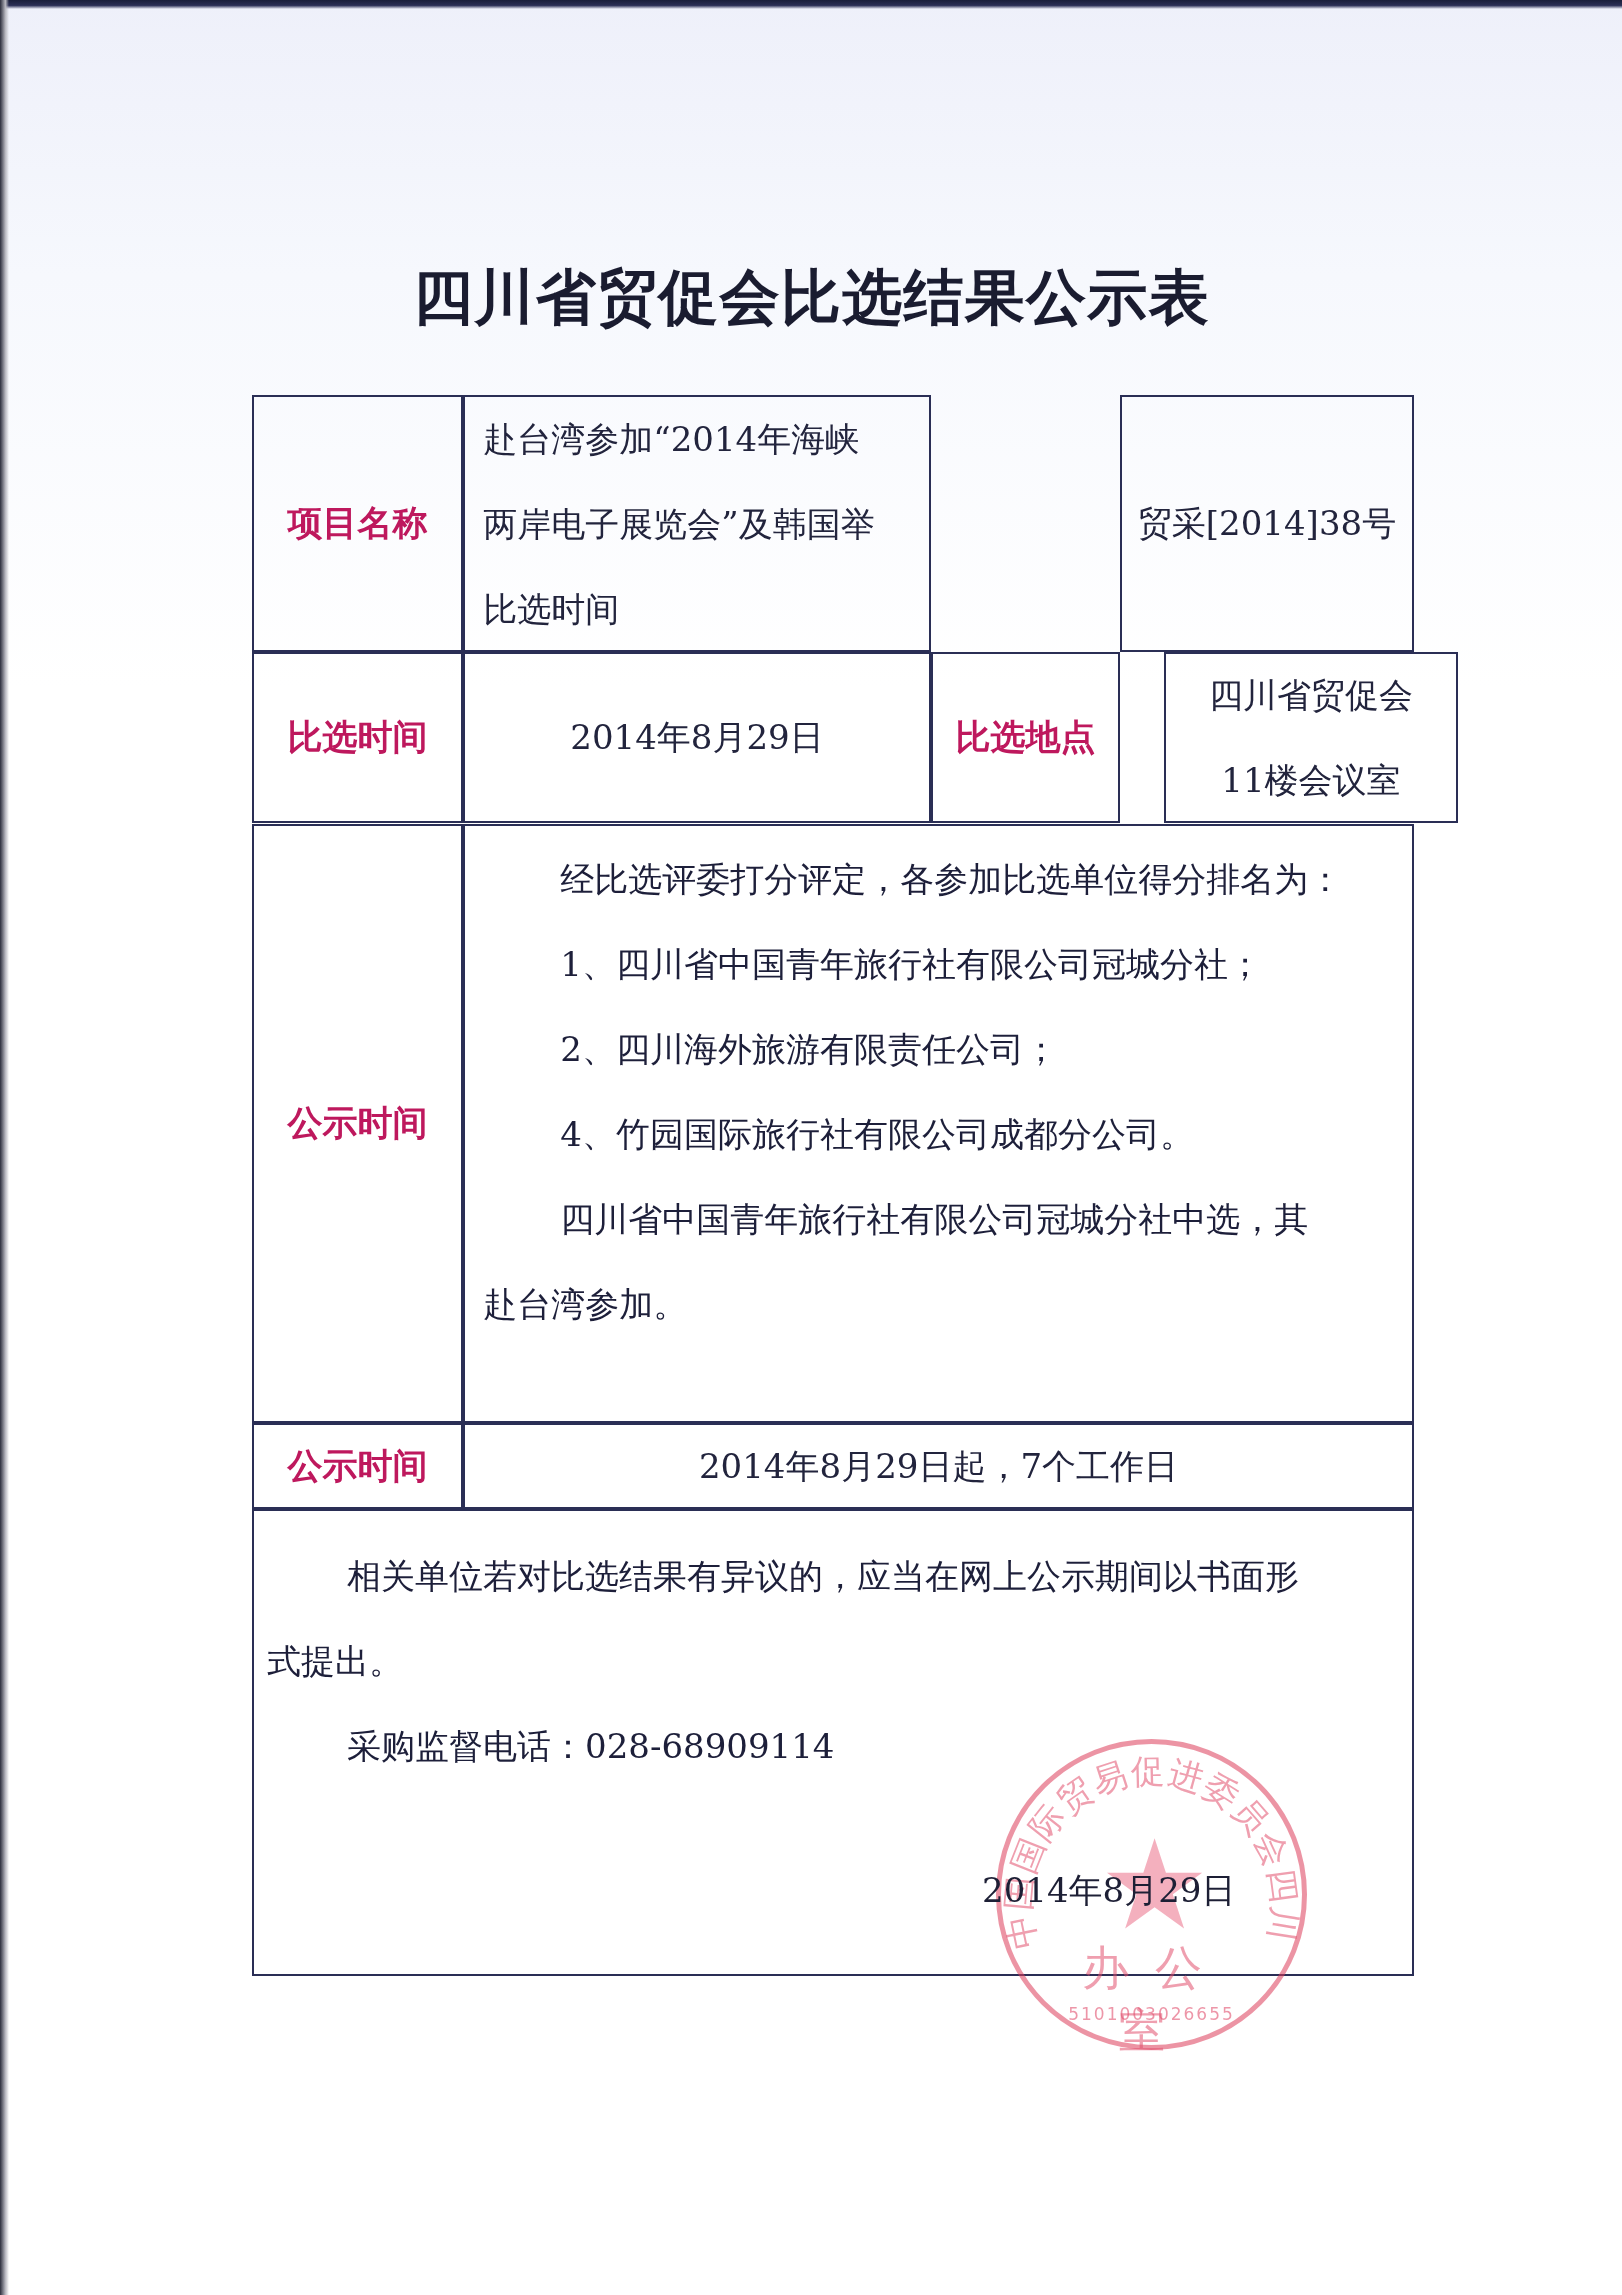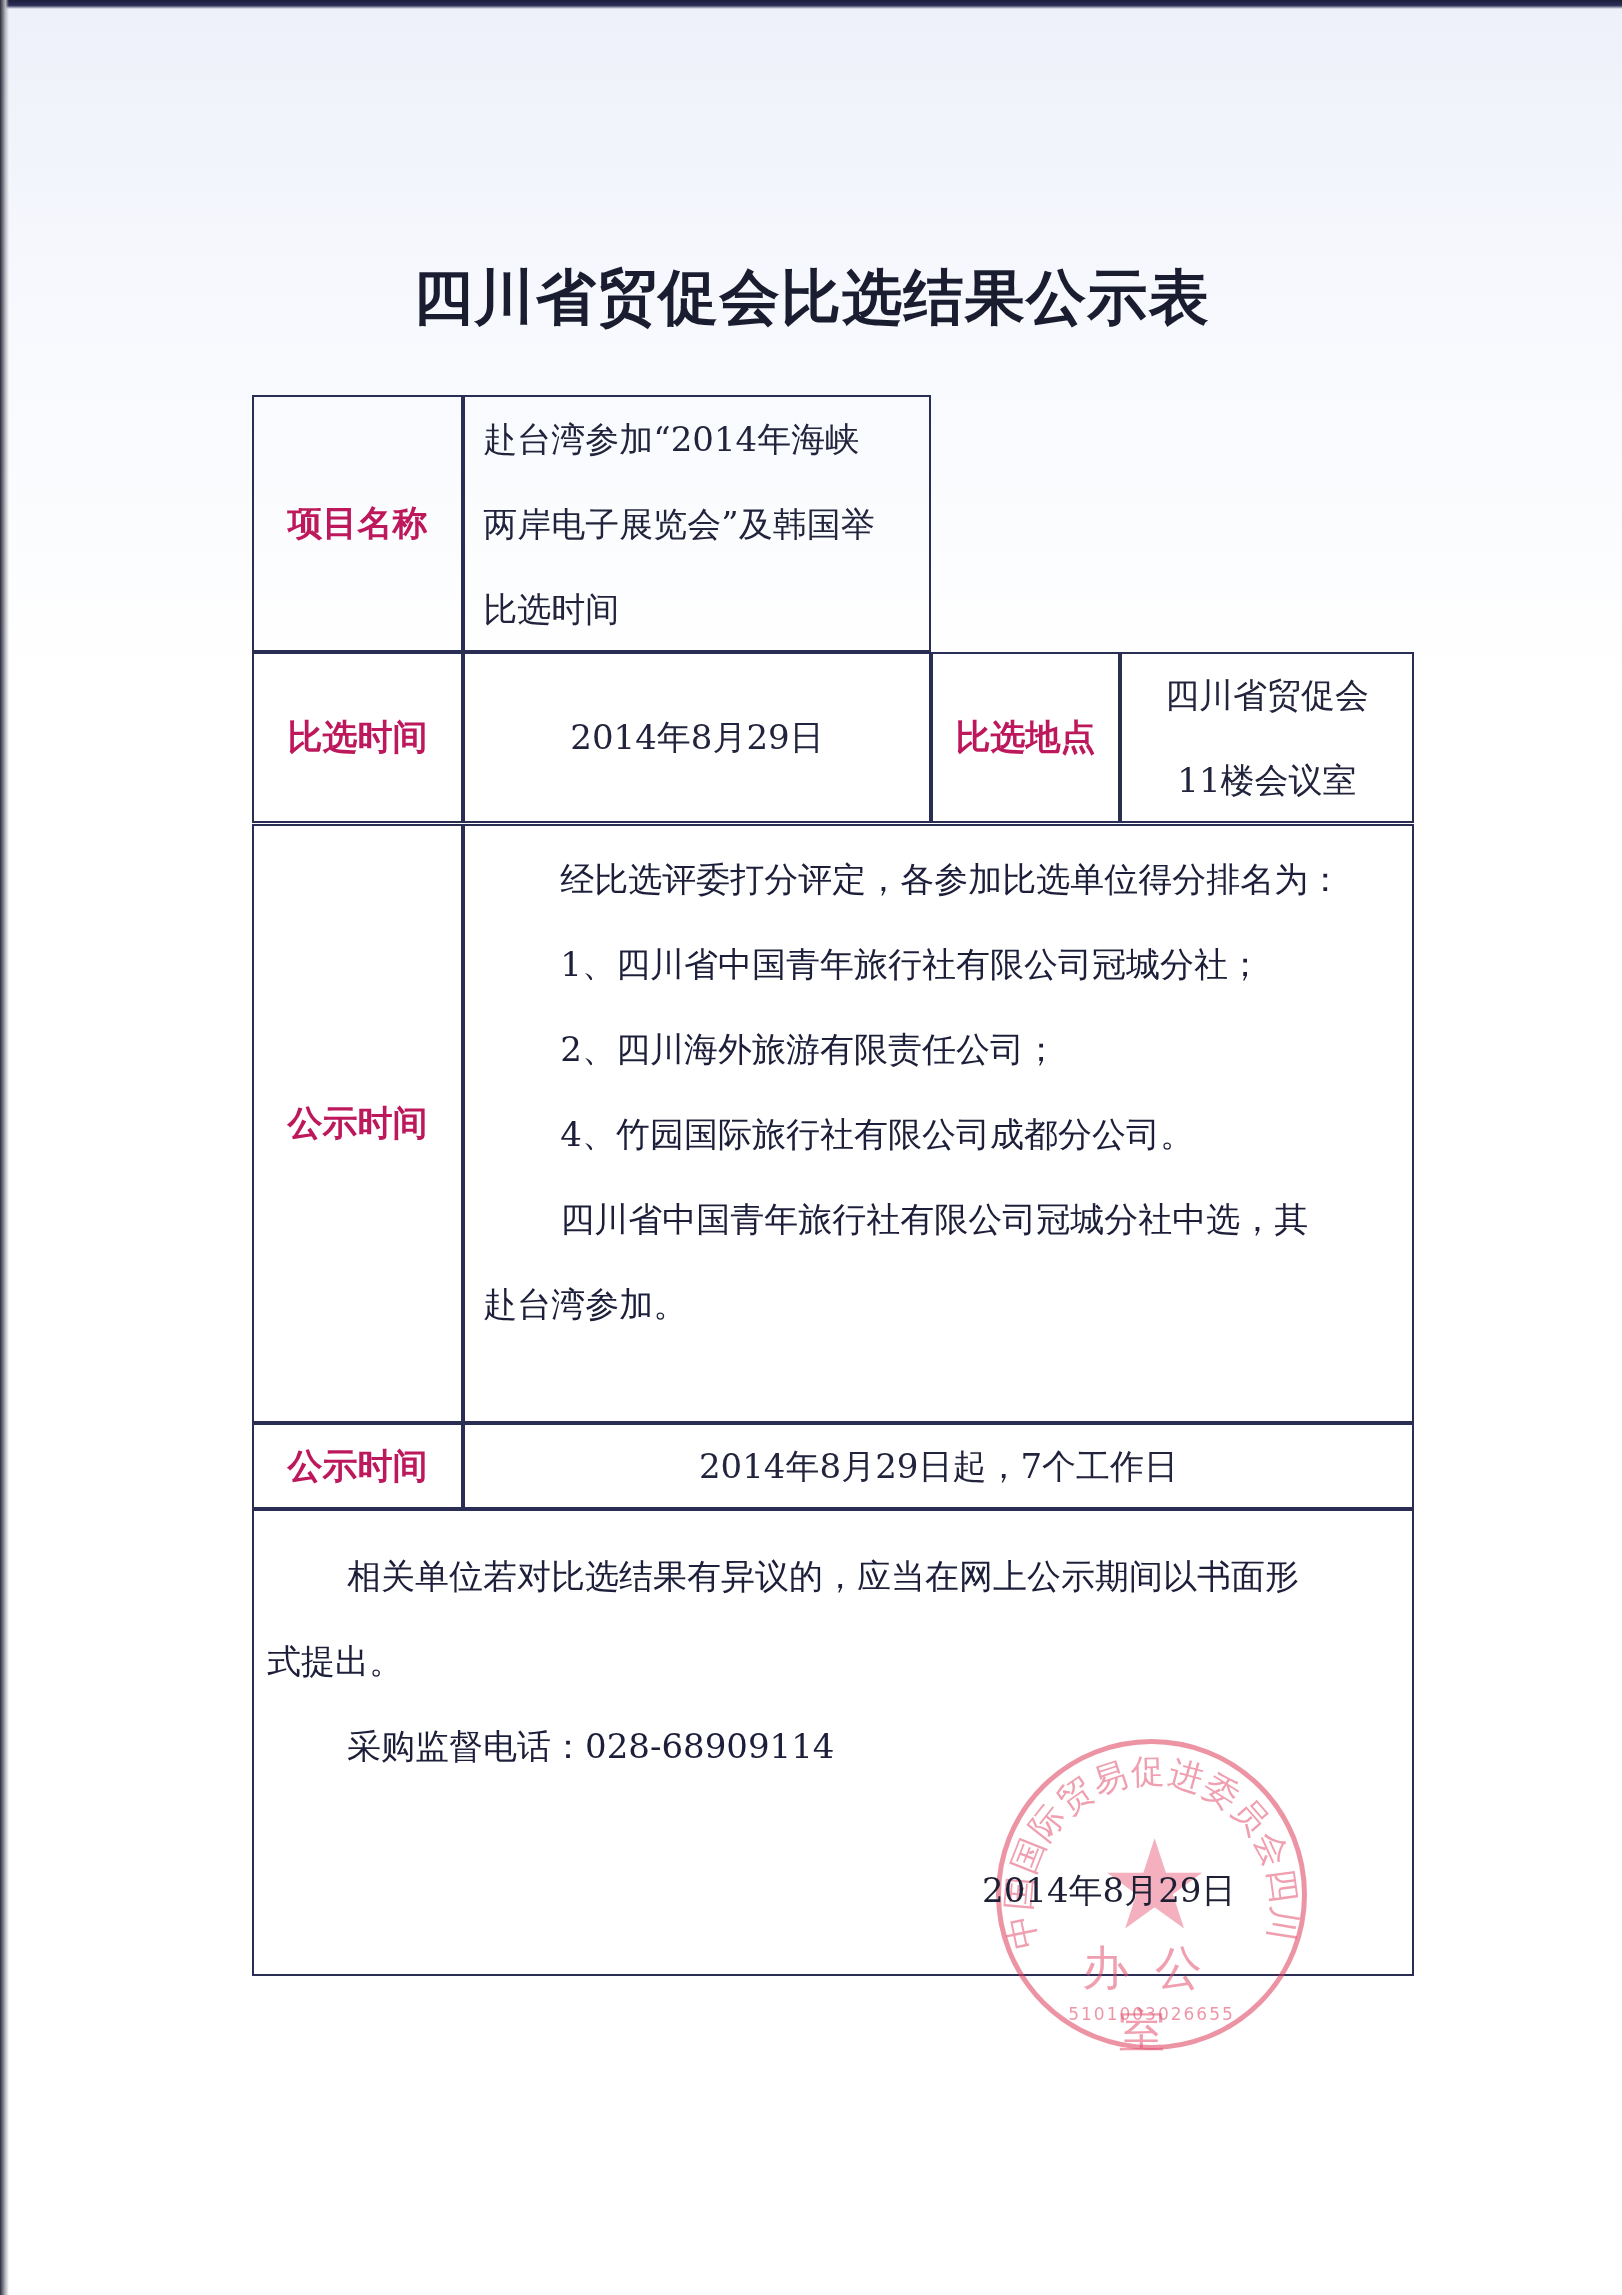--- a/index.html
+++ b/index.html
@@ -49,25 +49,26 @@
 <div class="title">四川省贸促会比选结果公示表</div>
 
 <div class="tbl">
 
   <div class="cell label" style="left:0;top:0;width:211px;height:257px;">项目名称</div>
   <div class="cell col left-val" style="left:211px;top:0;width:468px;height:257px;align-items:flex-start;">
     <div class="val">赴台湾参加“2014年海峡</div>
     <div class="val">两岸电子展览会”及韩国举</div>
     <div class="val">比选时间</div>
   </div>
+  <div class="cell val" style="left:868px;top:0;width:294px;height:257px;">贸采[2014]38号</div>
 
   <div class="cell label" style="left:0;top:257px;width:211px;height:171px;">比选时间</div>
   <div class="cell val" style="left:211px;top:257px;width:468px;height:171px;">2014年8月29日</div>
   <div class="cell label" style="left:679px;top:257px;width:189px;height:171px;">比选地点</div>
-  <div class="cell col" style="left:868px;top:257px;width:294px;height:171px;">
+  <div class="cell col" style="left:912px;top:257px;width:294px;height:171px;">
     <div class="val">四川省贸促会</div>
     <div class="val">11楼会议室</div>
   </div>
 
   <div class="cell label" style="left:0;top:429px;width:211px;height:599px;">公示时间</div>
   <div class="cell results" style="left:211px;top:429px;width:951px;height:599px;">
     <div class="indent">经比选评委打分评定，各参加比选单位得分排名为：</div>
     <div class="indent">1、四川省中国青年旅行社有限公司冠城分社；</div>
     <div class="indent">2、四川海外旅游有限责任公司；</div>
     <div class="indent">4、竹园国际旅行社有限公司成都分公司。</div>

